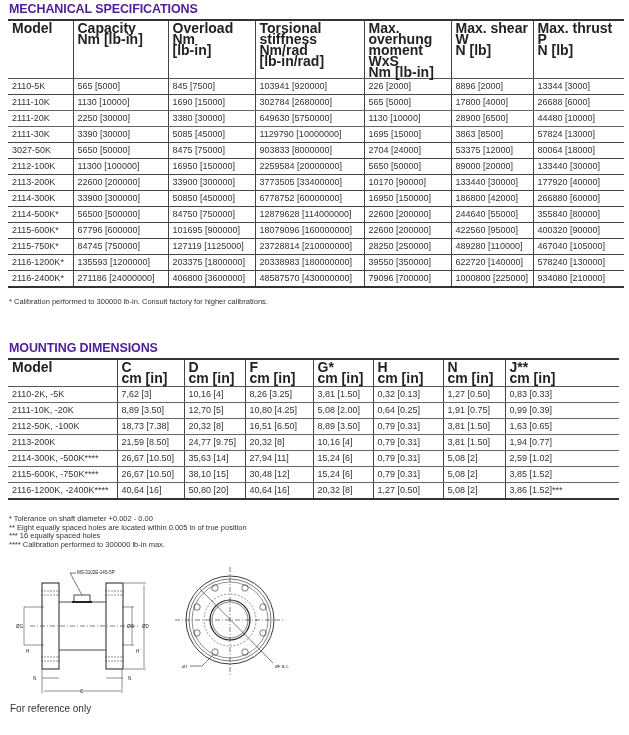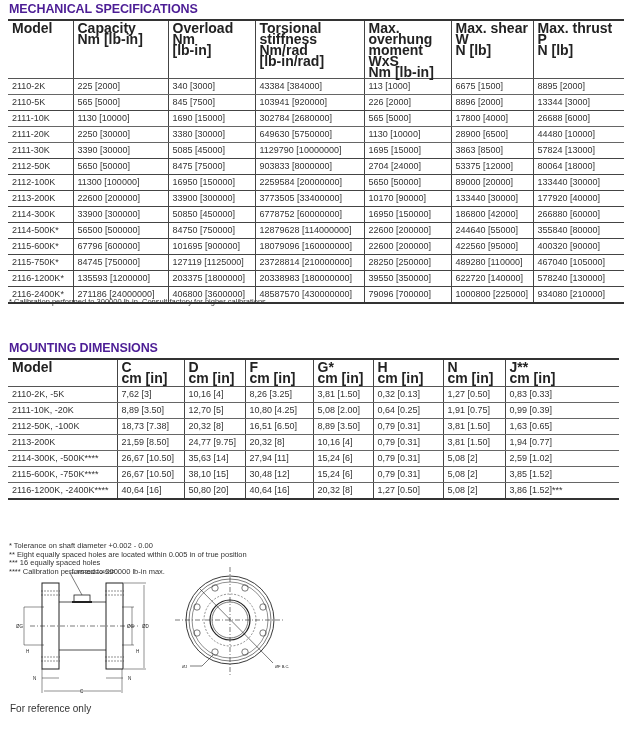--- a/index.html
+++ b/index.html
@@ -51,29 +51,20 @@
       <th><span>Model</span></th>
       <th><span>Capacity</span><br><span>Nm [lb-in]</span></th>
       <th><span>Overload Nm</span><br><span>[lb-in]</span></th>
       <th><span>Torsional stiffness</span><br><span>Nm/rad</span><br><span>[lb-in/rad]</span></th>
       <th><span>Max. overhung</span><br><span>moment WxS</span><br><span>Nm [lb-in]</span></th>
       <th><span>Max. shear W</span><br><span>N [lb]</span></th>
       <th><span>Max. thrust P</span><br><span>N [lb]</span></th>
     </tr>
   </thead>
   <tbody id="specs-body">
-      <tr>
-        <td>2110-2K</td>
-        <td>225 [2000]</td>
-        <td>340 [3000]</td>
-        <td>43384 [384000]</td>
-        <td>113 [1000]</td>
-        <td>6675 [1500]</td>
-        <td>8895 [2000]</td>
-      </tr>
       <tr class="grp">
         <td>2110-5K</td>
         <td>565 [5000]</td>
         <td>845 [7500]</td>
         <td>103941 [920000]</td>
         <td>226 [2000]</td>
         <td>8896 [2000]</td>
         <td>13344 [3000]</td>
       </tr>
       <tr>
@@ -97,21 +88,21 @@
       <tr class="grp">
         <td>2111-30K</td>
         <td>3390 [30000]</td>
         <td>5085 [45000]</td>
         <td>1129790 [10000000]</td>
         <td>1695 [15000]</td>
         <td>3863 [8500]</td>
         <td>57824 [13000]</td>
       </tr>
       <tr class="grp">
-        <td>2112-50K</td>
+        <td>3027-50K</td>
         <td>5650 [50000]</td>
         <td>8475 [75000]</td>
         <td>903833 [8000000]</td>
         <td>2704 [24000]</td>
         <td>53375 [12000]</td>
         <td>80064 [18000]</td>
       </tr>
       <tr class="grp">
         <td>2112-100K</td>
         <td>11300 [100000]</td>
@@ -281,21 +272,21 @@
         <td>50,80 [20]</td>
         <td>40,64 [16]</td>
         <td>20,32 [8]</td>
         <td>1,27 [0.50]</td>
         <td>5,08 [2]</td>
         <td>3,86 [1.52]***</td>
       </tr>
     </tbody>
 </table>
 
-<div class="note" style="top:542px;">
+<div class="note" style="top:515px;">
   <div>* Tolerance on shaft diameter +0.002 - 0.00</div>
   <div>** Eight equally spaced holes are located within 0.005 in of true position</div>
   <div>*** 16 equally spaced holes</div>
   <div>**** Calibration performed to 300000 lb-in max.</div>
 </div>
 
 <svg class="drawing" style="left:0; top:555px;" width="170" height="145" viewBox="0 0 170 145" font-family="Liberation Sans, sans-serif" font-size="4.5" fill="none" stroke="#222">
   <rect x="42" y="28" width="17" height="86" stroke-width="1"></rect>
   <rect x="106" y="28" width="17" height="86" stroke-width="1"></rect>
   <line x1="59" y1="47" x2="106" y2="47" stroke-width="0.8"></line>

